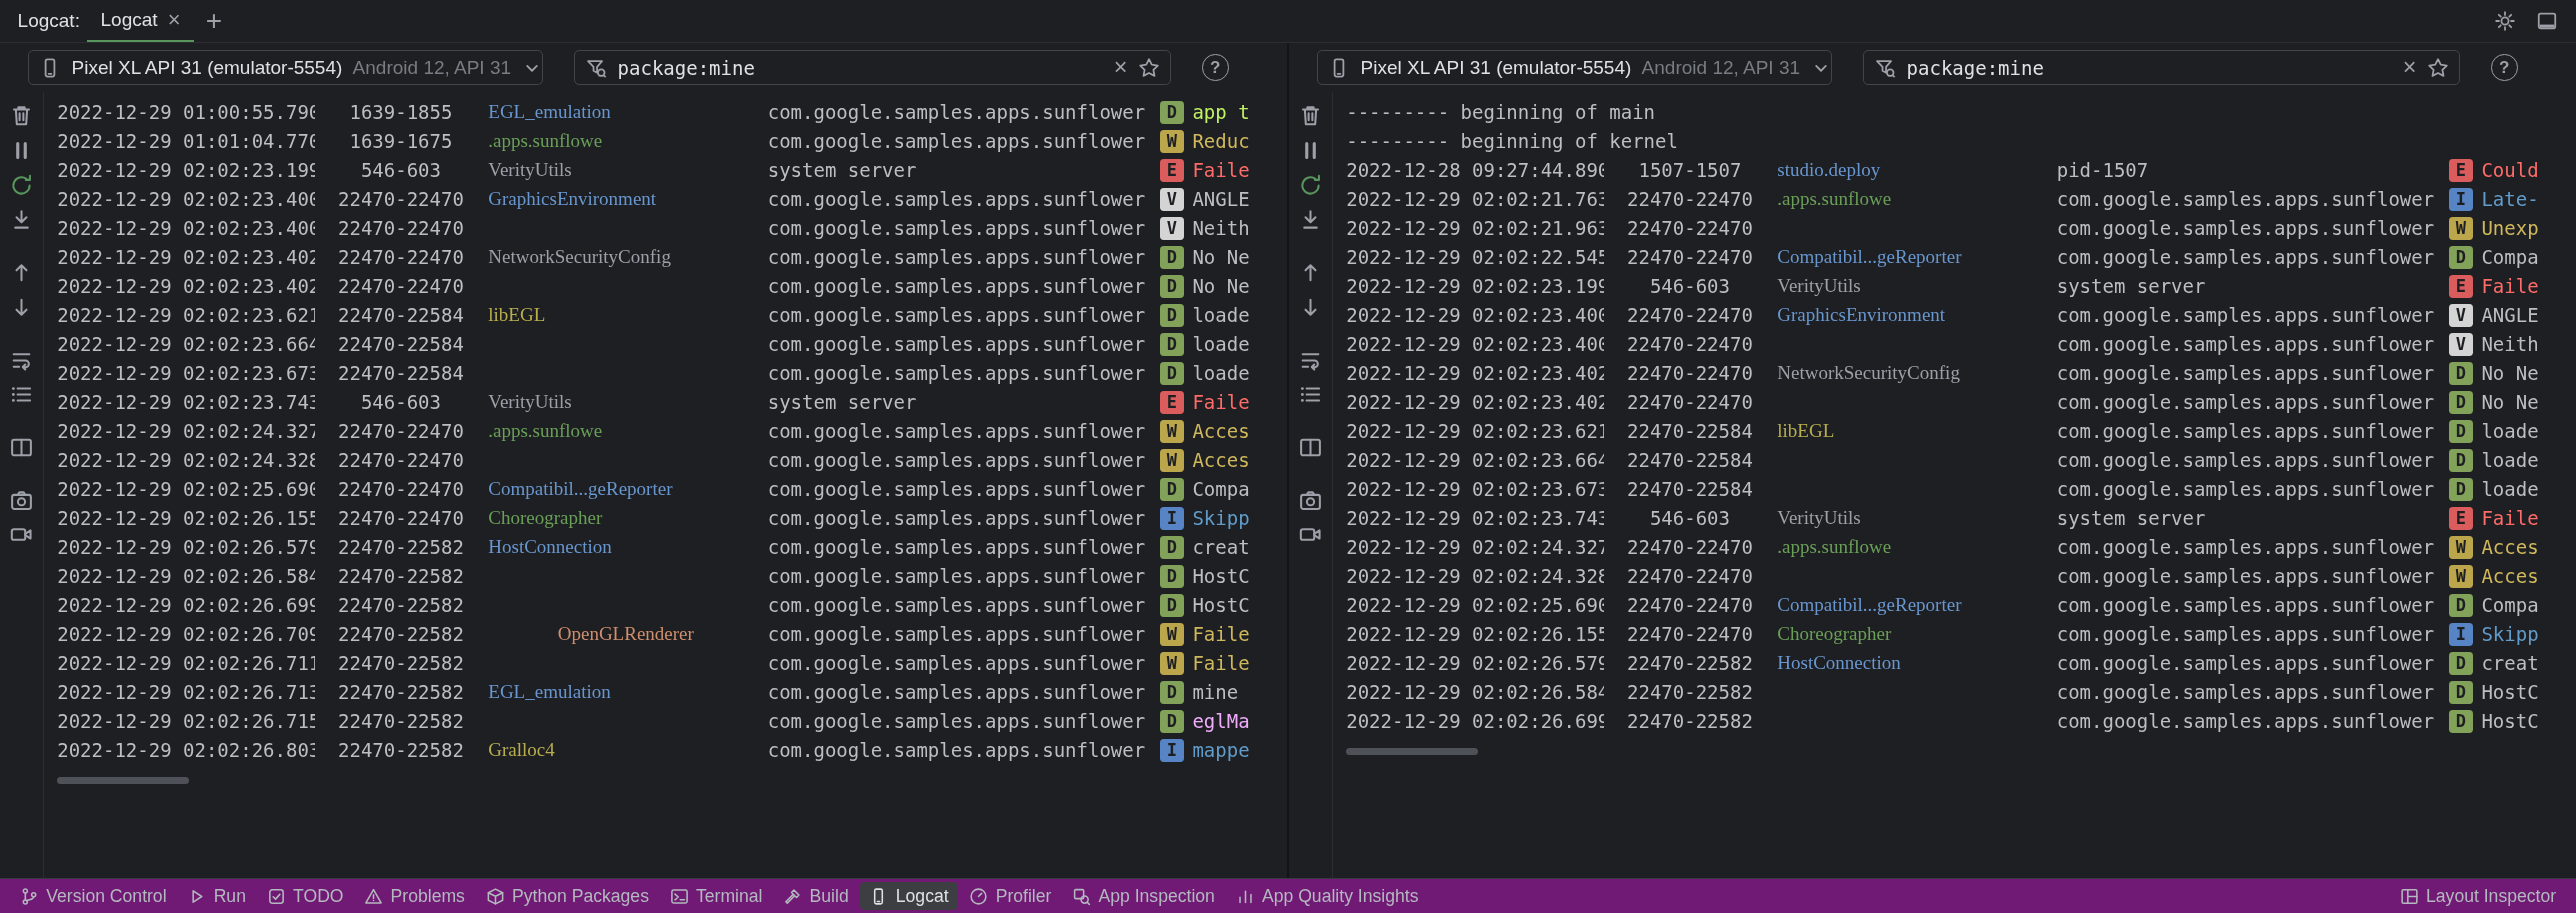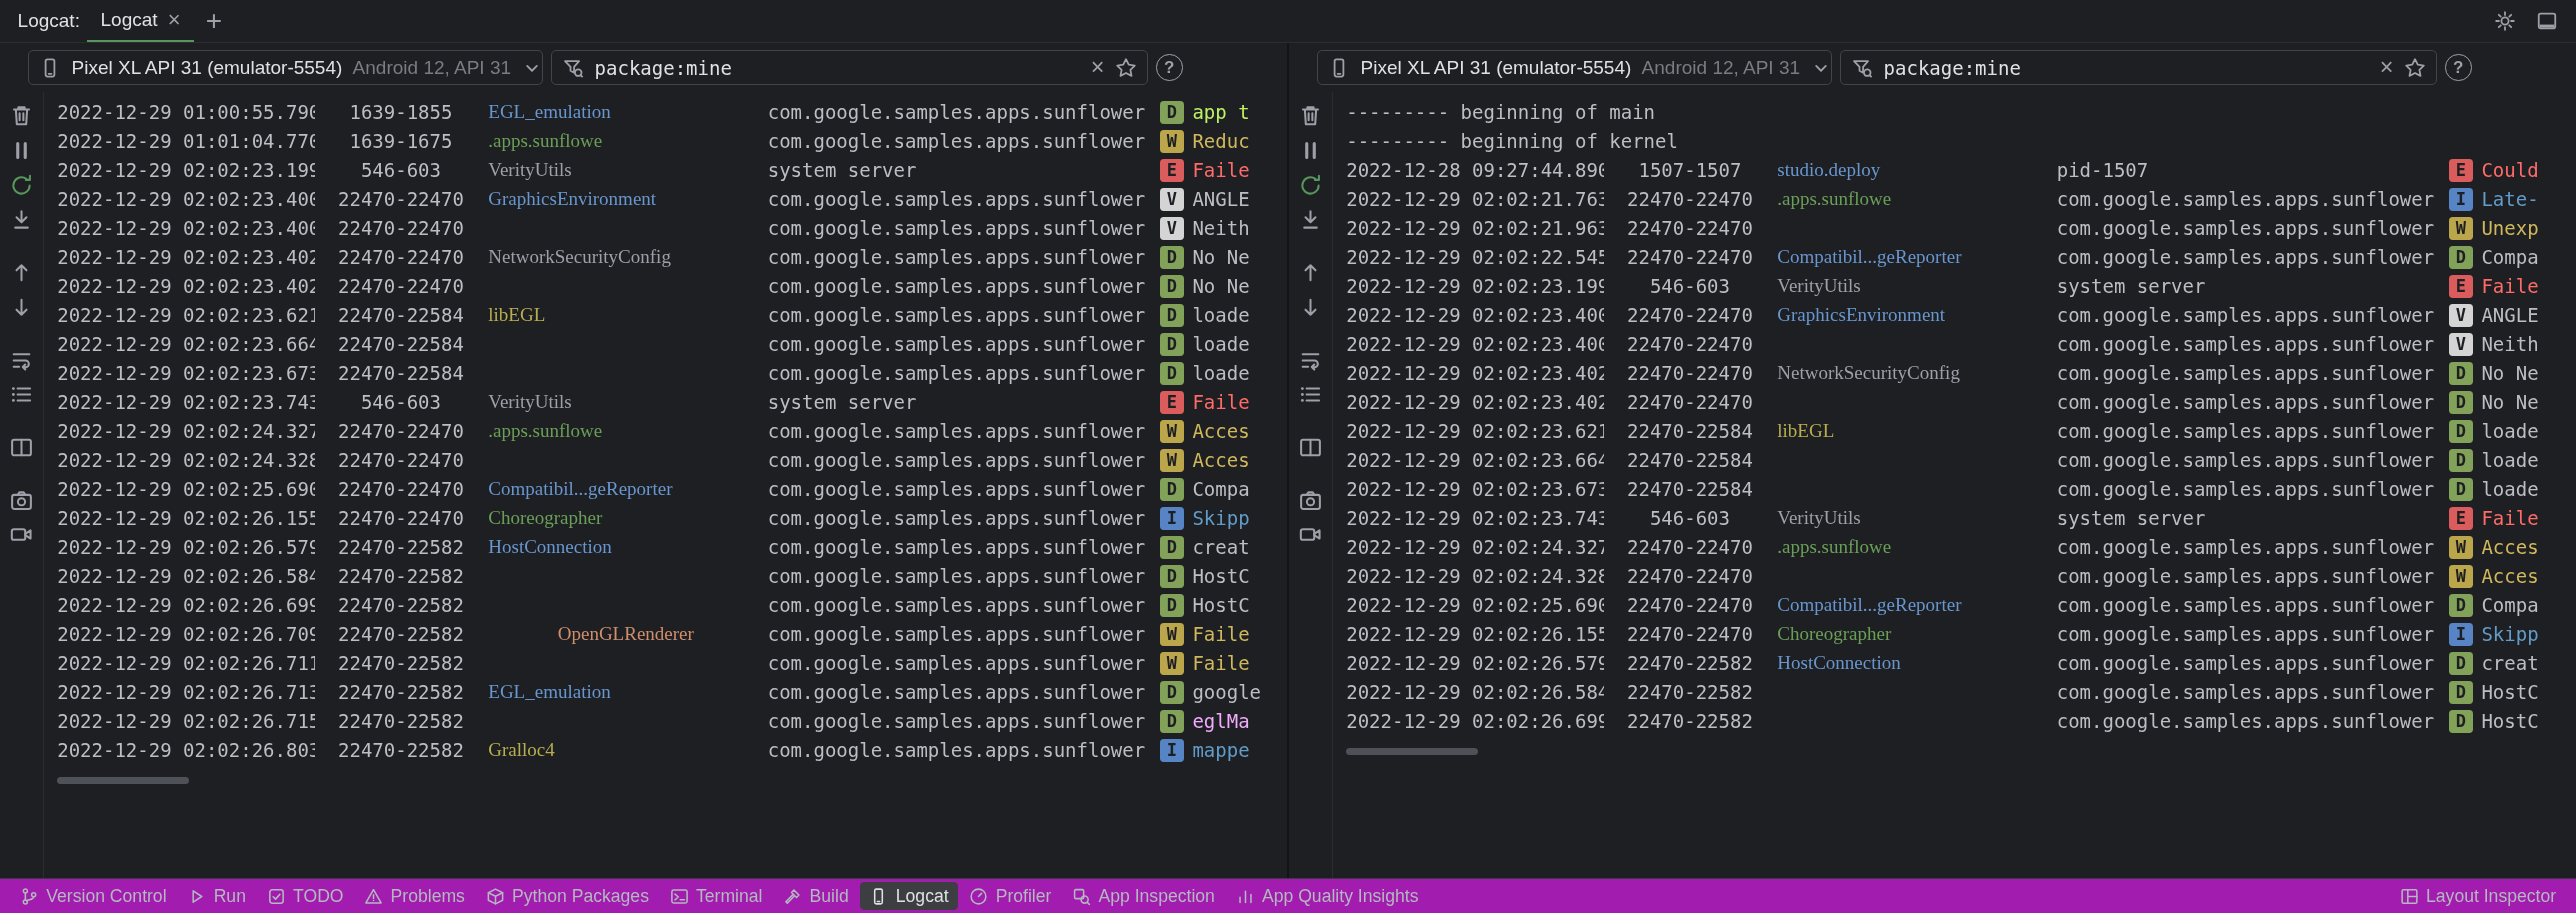--- a/index.html
+++ b/index.html
@@ -16,21 +16,21 @@
   .tab-close { color:#9DA0A8; font-size:22px; line-height:1; }
   .add-tab { align-self:center; color:#9DA0A8; font-size:28px; line-height:1; margin-left:11.8px; }
   .tabbar-right { margin-left:auto; display:flex; align-items:center; gap:20.6px; color:#9DA0A8; }
   .tabbar-right svg { width:22px; height:22px; display:block; }
 
   
   .main { flex:1; display:flex; min-height:0; }
   .panel { width:1287px; flex:none; display:flex; flex-direction:column; min-height:0; }
   .panel + .panel { border-left:2.2px solid #131416; }
 
-  .ptoolbar { height:49px; flex:none; display:flex; align-items:center; gap:8px;
+  .ptoolbar { height:49px; flex:none; display:flex; align-items:center; gap:31px;
     padding:0 17.6px 0 28px; }
   .combo { width:515px; height:35px; flex:none; border:1.5px solid #43454A; border-radius:5.1px;
     display:flex; align-items:center; gap:10.3px; padding:0 10.3px; }
   .combo-name { font-size:19px; color:#DFE1E5; white-space:nowrap; }
   .combo-detail { font-size:19px; color:#787C83; white-space:nowrap; }
   .chev { margin-left:auto; }
   .icon { display:flex; align-items:center; color:#9DA0A8; }
   .icon svg { width:22px; height:22px; display:block; }
   .filter { width:597px; height:35px; flex:none; border:1.5px solid #43454A; border-radius:5.1px;
     display:flex; align-items:center; gap:10.3px; padding:0 10.3px; }
@@ -58,21 +58,21 @@
   .c-badge{ width:23.5px; height:23.5px; flex:none; margin:0 8.8px 0 4.4px; border-radius:3.7px;
     display:flex; align-items:center; justify-content:center;
     font-size:17px; font-weight:bold; color:#1E1F22; }
   .c-msg  { flex:1; overflow:hidden; }
   .sep-text { padding-left:13.2px; color:#BCBEC4; }
 
   .hscroll { margin:11.8px 0 0 13.2px; width:100%; height:7.4px; }
   .hthumb { width:132px; height:7.4px; border-radius:3.7px; background:#4E5157; }
 
   
-  .statusbar { height:35px; flex:none; background:#a21caf; border-top:0.7px solid #393B40;
+  .statusbar { height:35px; flex:none; background:#701a75; border-top:0.7px solid #393B40;
     display:flex; align-items:center; padding:0 10.3px; font-size:17.6px; color:#B4B8BF; }
   .sleft, .sright { display:flex; align-items:center; gap:1.5px; }
   .sright { margin-left:auto; }
   .sitem { display:flex; align-items:center; gap:7.4px; padding:3.7px 9.6px; border-radius:4.4px;
     white-space:nowrap; }
   .sitem.active { background:#3C3E42; color:#DFE1E5; }
   .sicon { display:flex; }
   .sicon svg { width:19px; height:19px; display:block; }
 </style>
 </head>
@@ -225,21 +225,21 @@
               <div class="row"><span class="c-time">2022-12-29 02:02:23.743</span><span class="c-pid">  546-603</span><span class="c-tag" style="color: rgb(157, 160, 168);">VerityUtils</span><span class="c-pkg">system_server</span><span class="c-badge" style="background: rgb(219, 92, 92);">E</span><span class="c-msg" style="color: rgb(255, 107, 104);">Faile</span></div>
               <div class="row"><span class="c-time">2022-12-29 02:02:24.327</span><span class="c-pid">22470-22470</span><span class="c-tag" style="color: rgb(106, 159, 88);">.apps.sunflowe</span><span class="c-pkg">com.google.samples.apps.sunflower</span><span class="c-badge" style="background: rgb(187, 166, 76);">W</span><span class="c-msg" style="color: rgb(208, 184, 92);">Acces</span></div>
               <div class="row"><span class="c-time">2022-12-29 02:02:24.328</span><span class="c-pid">22470-22470</span><span class="c-tag"></span><span class="c-pkg">com.google.samples.apps.sunflower</span><span class="c-badge" style="background: rgb(187, 166, 76);">W</span><span class="c-msg" style="color: rgb(208, 184, 92);">Acces</span></div>
               <div class="row"><span class="c-time">2022-12-29 02:02:25.690</span><span class="c-pid">22470-22470</span><span class="c-tag" style="color: rgb(104, 150, 207);">Compatibil...geReporter</span><span class="c-pkg">com.google.samples.apps.sunflower</span><span class="c-badge" style="background: rgb(130, 161, 89);">D</span><span class="c-msg" style="color: rgb(188, 190, 196);">Compa</span></div>
               <div class="row"><span class="c-time">2022-12-29 02:02:26.155</span><span class="c-pid">22470-22470</span><span class="c-tag" style="color: rgb(106, 159, 88);">Choreographer</span><span class="c-pkg">com.google.samples.apps.sunflower</span><span class="c-badge" style="background: rgb(86, 132, 197);">I</span><span class="c-msg" style="color: rgb(97, 156, 202);">Skipp</span></div>
               <div class="row"><span class="c-time">2022-12-29 02:02:26.579</span><span class="c-pid">22470-22582</span><span class="c-tag" style="color: rgb(104, 150, 207);">HostConnection</span><span class="c-pkg">com.google.samples.apps.sunflower</span><span class="c-badge" style="background: rgb(130, 161, 89);">D</span><span class="c-msg" style="color: rgb(188, 190, 196);">creat</span></div>
               <div class="row"><span class="c-time">2022-12-29 02:02:26.584</span><span class="c-pid">22470-22582</span><span class="c-tag"></span><span class="c-pkg">com.google.samples.apps.sunflower</span><span class="c-badge" style="background: rgb(130, 161, 89);">D</span><span class="c-msg" style="color: rgb(188, 190, 196);">HostC</span></div>
               <div class="row"><span class="c-time">2022-12-29 02:02:26.699</span><span class="c-pid">22470-22582</span><span class="c-tag"></span><span class="c-pkg">com.google.samples.apps.sunflower</span><span class="c-badge" style="background: rgb(130, 161, 89);">D</span><span class="c-msg" style="color: rgb(188, 190, 196);">HostC</span></div>
               <div class="row"><span class="c-time">2022-12-29 02:02:26.709</span><span class="c-pid">22470-22582</span><span class="c-tag" style="color: rgb(207, 142, 109); text-align: center;">OpenGLRenderer</span><span class="c-pkg">com.google.samples.apps.sunflower</span><span class="c-badge" style="background: rgb(187, 166, 76);">W</span><span class="c-msg" style="color: rgb(208, 184, 92);">Faile</span></div>
               <div class="row"><span class="c-time">2022-12-29 02:02:26.711</span><span class="c-pid">22470-22582</span><span class="c-tag"></span><span class="c-pkg">com.google.samples.apps.sunflower</span><span class="c-badge" style="background: rgb(187, 166, 76);">W</span><span class="c-msg" style="color: rgb(208, 184, 92);">Faile</span></div>
-              <div class="row"><span class="c-time">2022-12-29 02:02:26.713</span><span class="c-pid">22470-22582</span><span class="c-tag" style="color: rgb(104, 150, 207);">EGL_emulation</span><span class="c-pkg">com.google.samples.apps.sunflower</span><span class="c-badge" style="background: rgb(130, 161, 89);">D</span><span class="c-msg" style="color: rgb(188, 190, 196);">google</span></div>
+              <div class="row"><span class="c-time">2022-12-29 02:02:26.713</span><span class="c-pid">22470-22582</span><span class="c-tag" style="color: rgb(104, 150, 207);">EGL_emulation</span><span class="c-pkg">com.google.samples.apps.sunflower</span><span class="c-badge" style="background: rgb(130, 161, 89);">D</span><span class="c-msg" style="color: rgb(188, 190, 196);">mine</span></div>
               <div class="row"><span class="c-time">2022-12-29 02:02:26.715</span><span class="c-pid">22470-22582</span><span class="c-tag"></span><span class="c-pkg">com.google.samples.apps.sunflower</span><span class="c-badge" style="background: rgb(130, 161, 89);">D</span><span class="c-msg" style="color: #f0abfc;">eglMa</span></div>
               <div class="row"><span class="c-time">2022-12-29 02:02:26.803</span><span class="c-pid">22470-22582</span><span class="c-tag" style="color: rgb(184, 174, 79);">Gralloc4</span><span class="c-pkg">com.google.samples.apps.sunflower</span><span class="c-badge" style="background: rgb(86, 132, 197);">I</span><span class="c-msg" style="color: rgb(97, 156, 202);">mappe</span></div>
             </div>
           <div class="hscroll">
               <div class="hthumb"></div>
             </div>
         </div>
       </div>
     </section>
 

